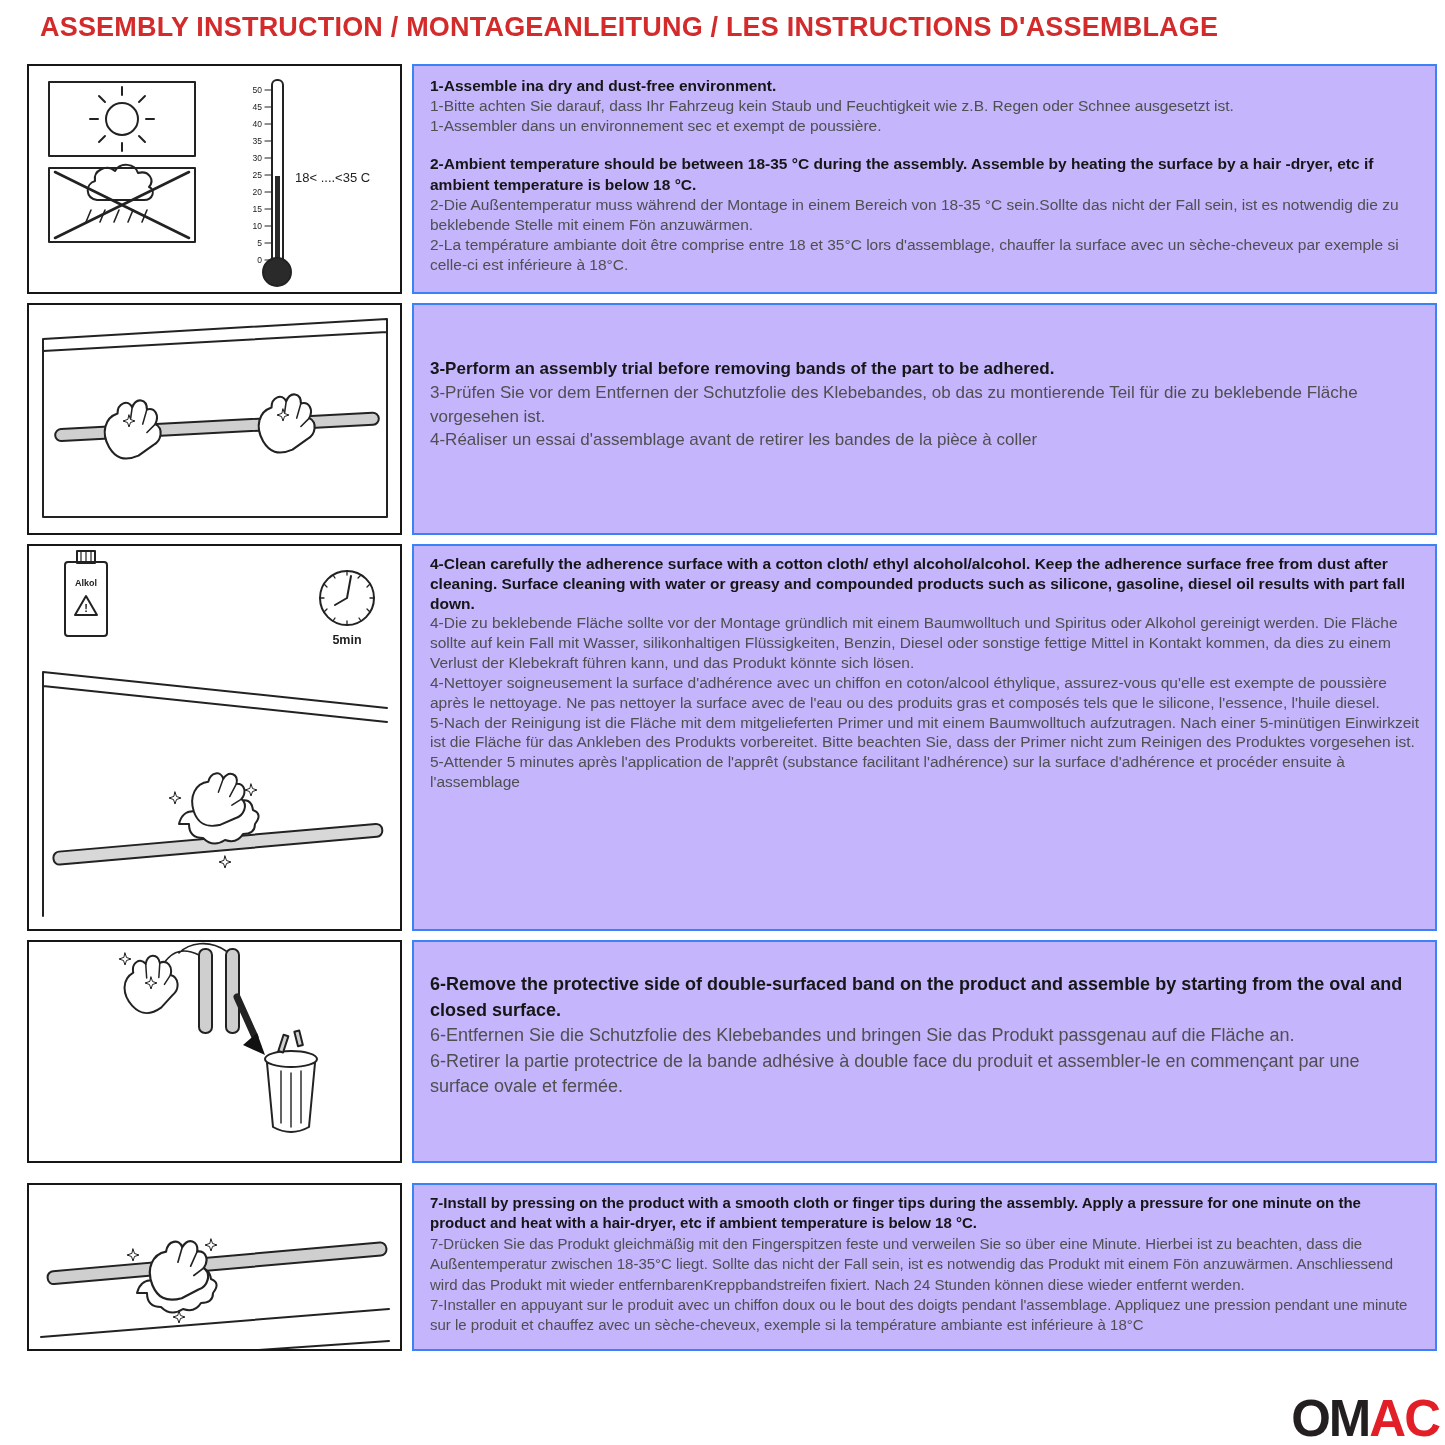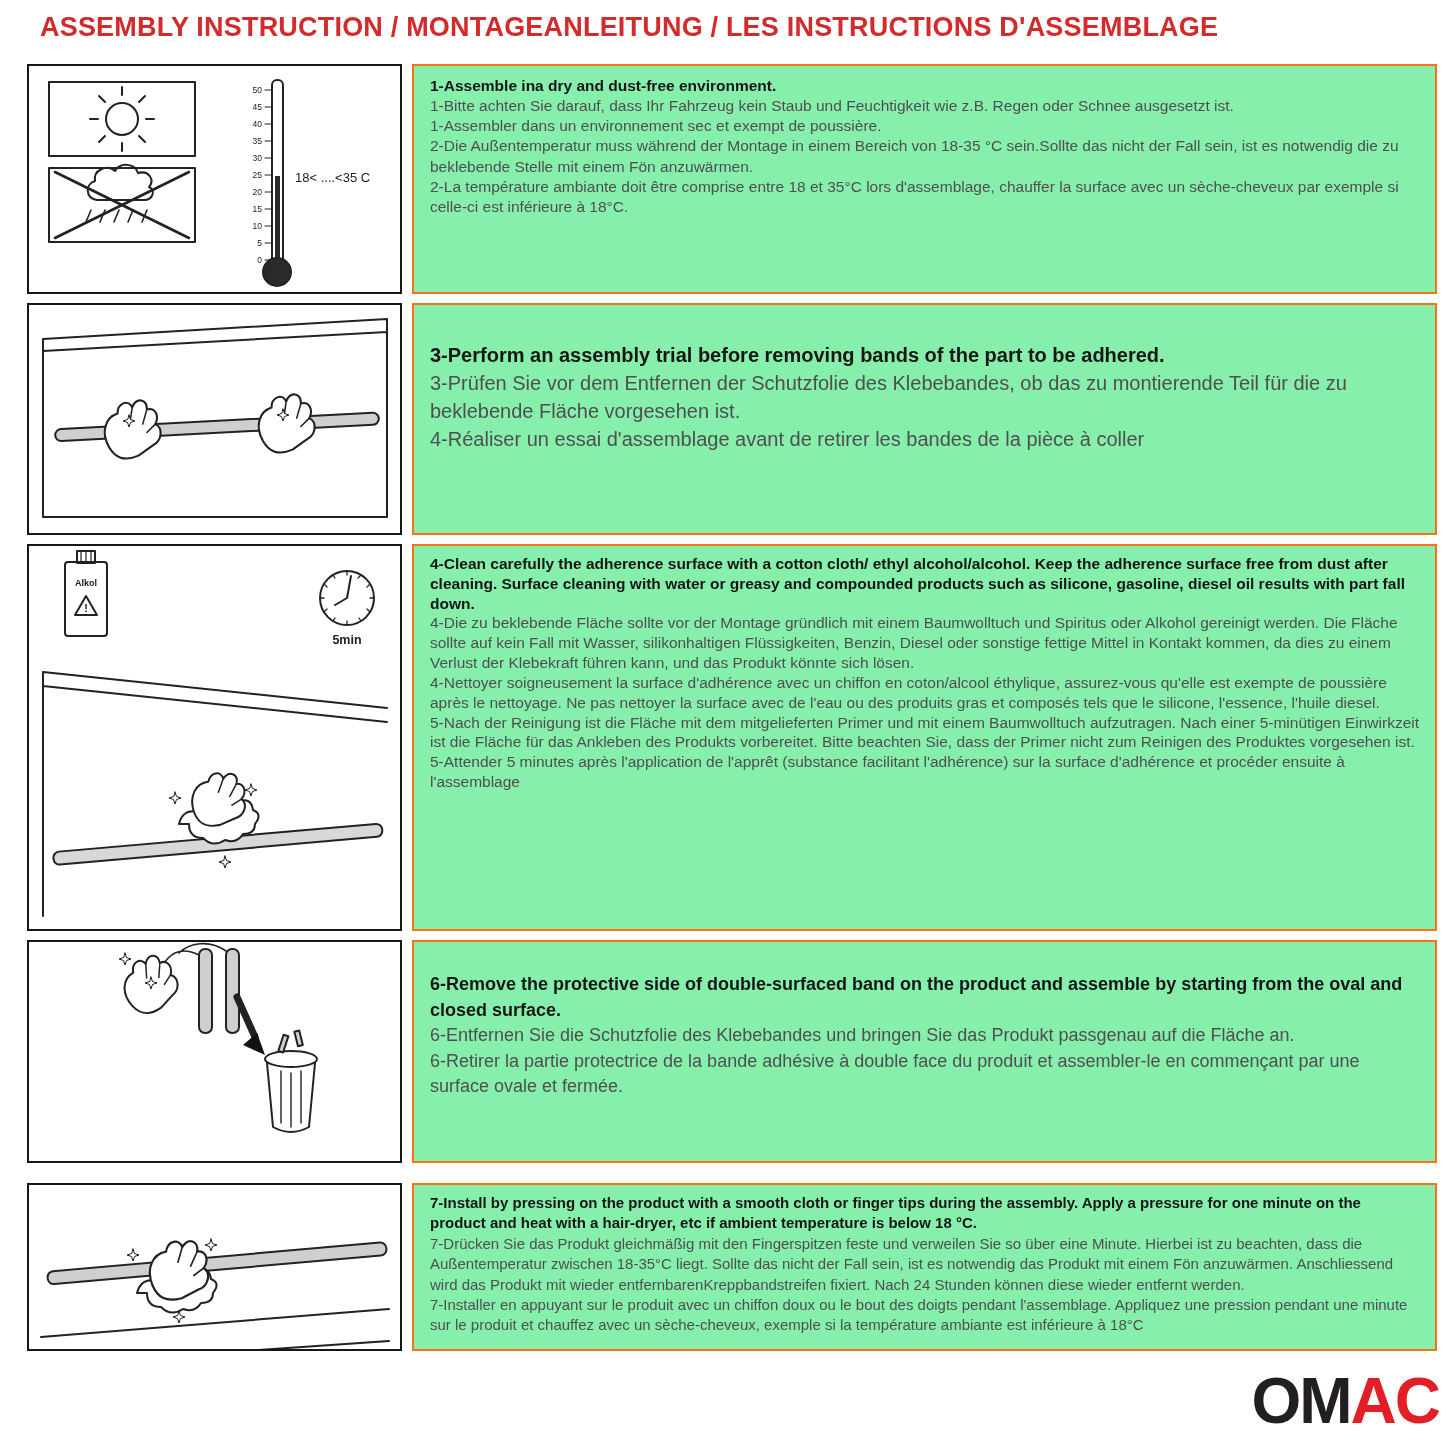--- a/index.html
+++ b/index.html
@@ -15,45 +15,45 @@
     position: absolute; left: 40px; top: 12px;
     font-size: 27px; font-weight: 800; color: #d32b2b;
     letter-spacing: .2px; white-space: nowrap;
   }
   .row { position: absolute; left: 27px; right: 8px; display: flex; gap: 10px; }
   .illus {
     flex: none; width: 375px; border: 2px solid #161616; background: #fff;
     display: flex; align-items: center; justify-content: center; overflow: hidden;
   }
   .textbox {
-    flex: 1; border: 2px solid #f97316; background: #86efac;
+    flex: 1; border: 2px solid #3b82f6; background: #c4b5fd;
     padding: 10px 16px; overflow: hidden;
   }
   .r1 { top: 64px;  height: 230px; }
   .r2 { top: 303px; height: 232px; }
   .r3 { top: 544px; height: 387px; }
   .r4 { top: 940px; height: 223px; }
   .r5 { top: 1183px; height: 168px; }
   .r1 .textbox { font-size: 15.5px; line-height: 1.3; }
-  .r2 .textbox { font-size: 20px;   line-height: 1.4; padding-top: 36px; }
+  .r2 .textbox { font-size: 17px;   line-height: 1.4; padding-top: 52px; }
   .r3 .textbox { font-size: 15.5px; line-height: 1.28; padding-top: 8px; }
   .r4 .textbox { font-size: 18px;   line-height: 1.42; padding-top: 30px; }
   .r5 .textbox { font-size: 15px;   line-height: 1.36; padding-top: 8px; }
   p.en { font-weight: 700; color: #161616; }
   p.tr { font-weight: 400; color: #4f4f4f; }
   p.gap { margin-top: 18px; }
   .r3 p.gap { margin-top: 24px; }
   
   svg path, svg rect, svg circle, svg line, svg ellipse, svg polyline, svg polygon {
     stroke: #222; stroke-width: 2; fill: none; stroke-linecap: round; stroke-linejoin: round;
   }
   svg text { stroke: none; fill: #222; font-family: "Liberation Sans", sans-serif; }
   .logo {
-    position: absolute; right: 6px; bottom: 12px;
-    font-size: 64px; font-weight: 900; letter-spacing: -2px; line-height: 1;
+    position: absolute; right: 6px; bottom: 1px;
+    font-size: 51px; font-weight: 900; letter-spacing: -2px; line-height: 1;
     font-family: "Liberation Sans", sans-serif;
   }
   .logo .lb { color: #231f20; }
   .logo .lr { color: #e21e26; }
 </style>
 </head>
 <body>
 
 <div class="page">
 
@@ -102,20 +102,21 @@
           <text x="233" y="180" font-size="8.5" text-anchor="end">5</text>
           <text x="233" y="197" font-size="8.5" text-anchor="end">0</text>
           <text x="266" y="116" font-size="13">18&lt; ....&lt;35 C</text>
         </g>
       </svg>
     </div>
     <div class="textbox">
       <p class="en">1-Assemble ina dry and dust-free environment.</p>
       <p class="tr">1-Bitte achten Sie darauf, dass Ihr Fahrzeug kein Staub und Feuchtigkeit wie z.B. Regen oder Schnee ausgesetzt ist.</p>
       <p class="tr">1-Assembler dans un environnement sec et exempt de poussière.</p>
+      <p class="en gap">2-Ambient temperature should be between 18-35 °C  during the assembly. Assemble by heating the surface by a hair -dryer, etc if ambient temperature is below 18 °C.</p>
       <p class="tr">2-Die Außentemperatur muss während der Montage in einem Bereich von 18-35 °C  sein.Sollte das nicht der Fall sein, ist es notwendig die zu beklebende Stelle mit einem Fön anzuwärmen.</p>
       <p class="tr">2-La température ambiante doit être comprise entre 18 et 35°C lors d'assemblage, chauffer la surface avec un sèche-cheveux par exemple si celle-ci est inférieure à 18°C.</p>
     </div>
   </div>
 
   <div class="row r2">
     <div class="illus">
       <svg width="371" height="228" viewBox="0 0 371 228">
         <path d="M14,34 L358,14 M14,34 L14,212 M14,212 L358,212 M358,14 L358,212 M14,46 L358,27"></path>
         <g transform="rotate(-3 186 122)">

